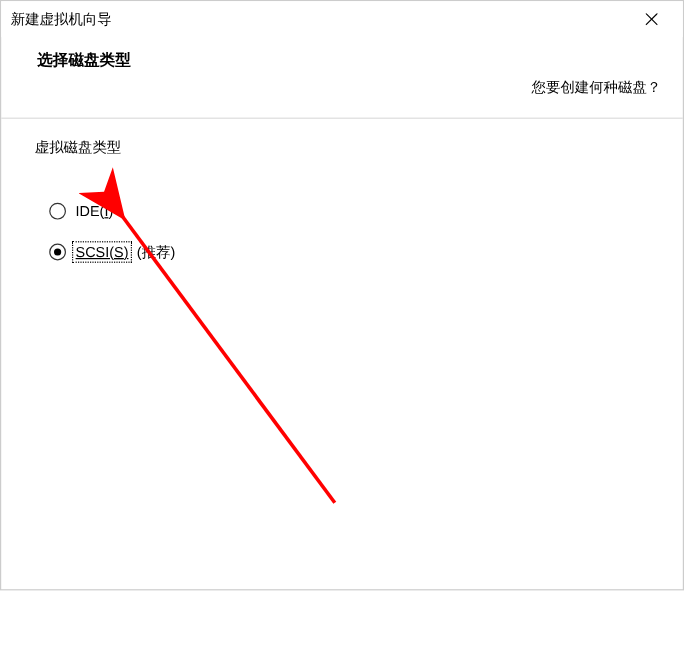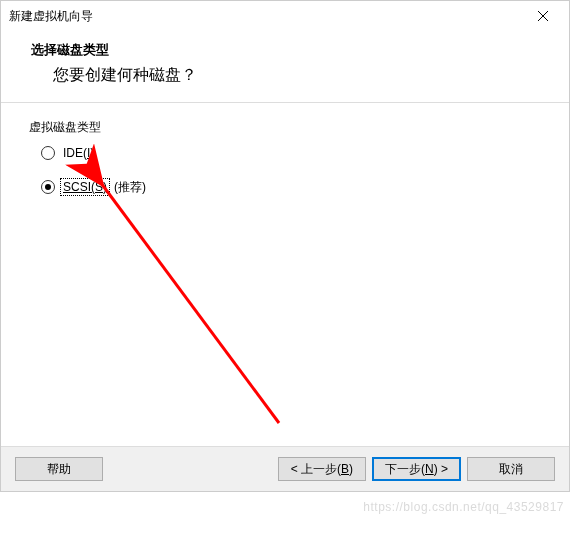--- a/index.html
+++ b/index.html
@@ -43,36 +43,37 @@
   .close-btn svg { width: 10px; height: 10px; }
   .header {
     padding: 10px 18px 12px 30px;
   }
   .header .headline {
     font-weight: 700;
     font-size: 13px;
     margin-bottom: 6px;
   }
   .header .subhead {
-    font-size: 16px;
+    font-size: 12px;
     padding-left: 22px;
+    text-align: right;
   }
   .hr {
     height: 1px;
     background: #ddd;
     margin: 4px 0 0 0;
   }
   .content {
     flex: 1;
     padding: 16px 20px 10px 28px;
     position: relative;
   }
   .group-label {
     font-size: 12px;
-    margin-bottom: 0;
+    margin-bottom: 27px;
   }
   .radio-group {
     padding-left: 12px;
   }
   .radio-row {
     display: flex;
     align-items: center;
     height: 34px;
   }
   .radio {
@@ -194,31 +195,15 @@
       <defs>
         <marker id="ah" markerWidth="14" markerHeight="12" refX="2" refY="6" orient="auto">
           <path d="M14,0 L0,6 L14,12 L10,6 Z" fill="#ff0000"></path>
         </marker>
       </defs>
       <line x1="278" y1="320" x2="100" y2="80" stroke="#ff0000" stroke-width="3" marker-end="url(#ah)"></line>
     </svg>
 
   </div>
 
-  <div class="footer">
-    <button class="btn help">帮助</button>
-    <div class="spacer"></div>
-    <button class="btn">
-        <span>&lt; 上一步(</span>
-        <span class="mnemonic">B</span>
-        <span>)</span>
-      </button>
-    <button class="btn default">
-        <span>下一步(</span>
-        <span class="mnemonic">N</span>
-        <span>) &gt;</span>
-      </button>
-    <button class="btn">取消</button>
-  </div>
-
-  <div class="watermark">https://blog.csdn.net/qq_43529817</div>
+
 
 </div>
 
 </body></html>

